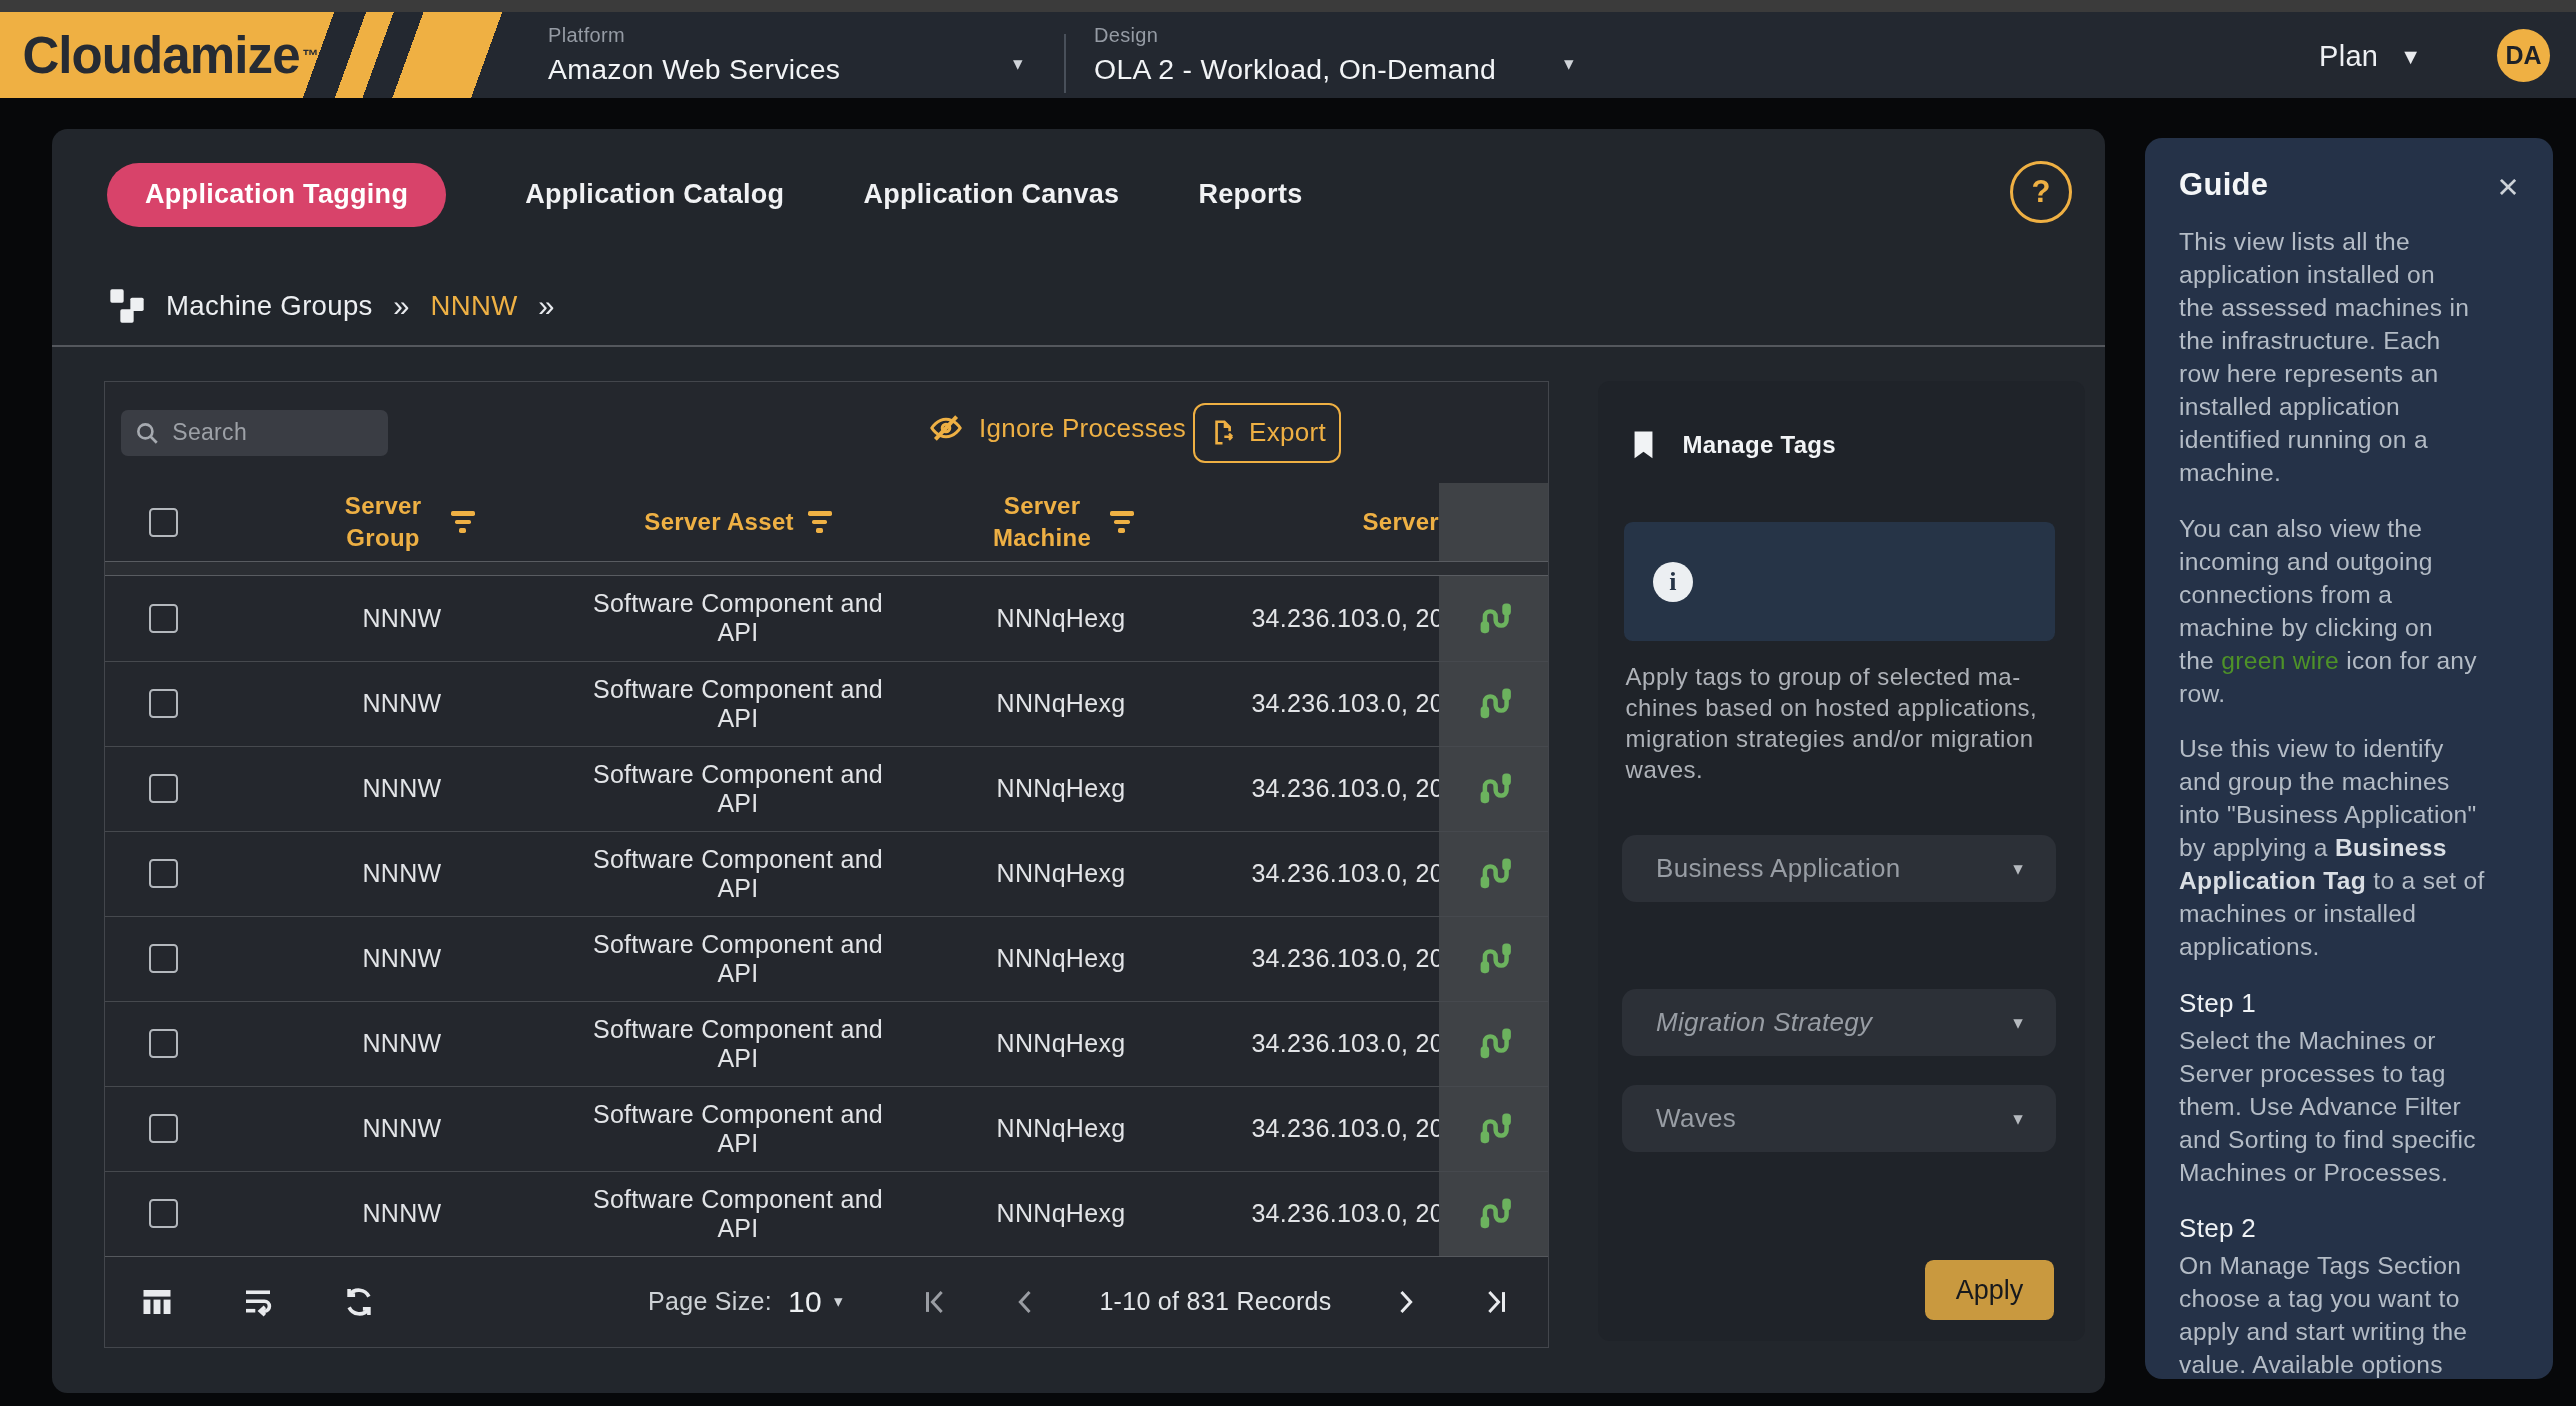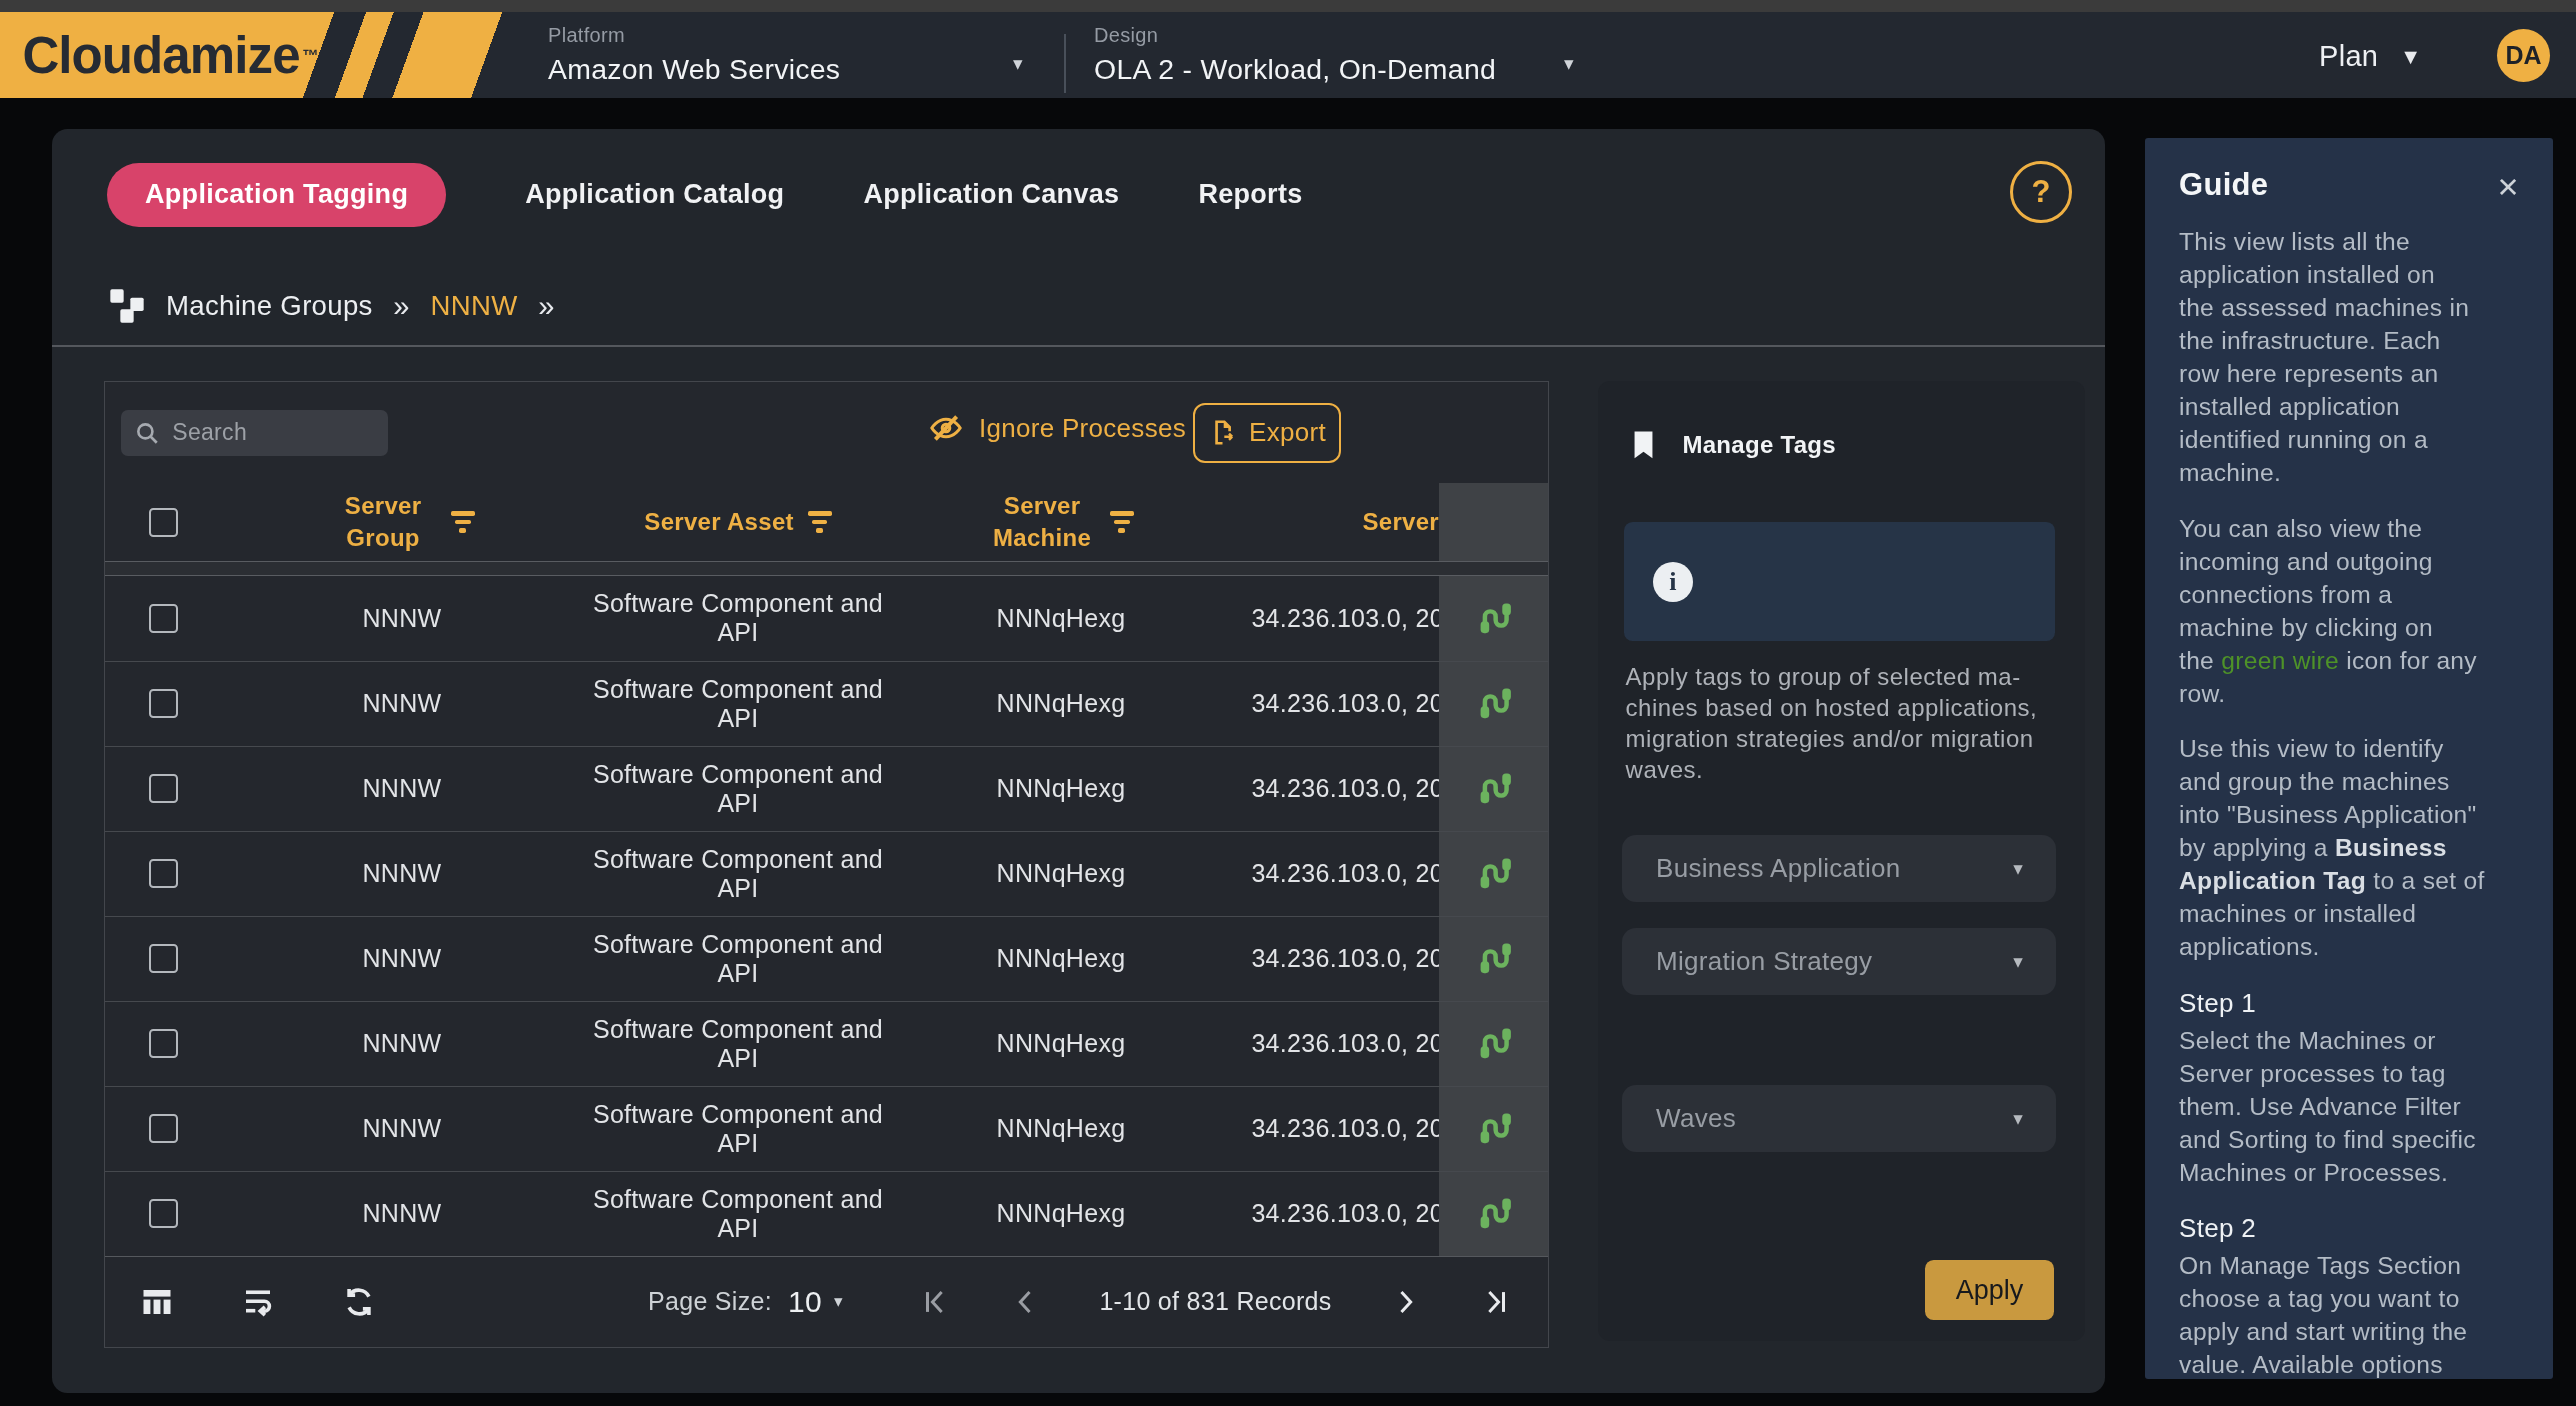--- a/index.html
+++ b/index.html
@@ -122,21 +122,21 @@
   }
   .mt-info-text { font-size:25px; line-height:35px; color:#e9ecef; width:284px; }
   .mt-desc { position:absolute; left:27.6px; top:280px; width:431px; font-size:24px; line-height:31px; color:#aeb2b8; white-space:pre-line; letter-spacing:0.5px; }
   .mt-dd { position:absolute; left:24px; width:434px; height:67px; background:#2c3037; border-radius:14px; display:flex; align-items:center; }
   .mt-dd-label { font-size:26px; color:#989da4; margin-left:34px; flex:1; }
   .mt-dd-caret { font-size:19px; color:#b6babf; margin-right:33px; }
   .mt-apply { position:absolute; left:327px; top:879px; width:129px; height:60px; background:#c9993f; border-radius:8.6px; border:none;
     font-size:27px; color:#17191d; font-family:inherit; display:flex; align-items:center; justify-content:center; }
 
   
-  .guide { position:absolute; left:2145px; top:138px; width:408px; height:1241px; background:#253248; border-radius:3px; overflow:hidden; padding:29px 29px 0 34px; }
+  .guide { position:absolute; left:2145px; top:138px; width:408px; height:1241px; background:#253248; border-radius:17px; overflow:hidden; padding:29px 29px 0 34px; }
   .g-title { font-size:31px; font-weight:700; color:#f4f6f8; line-height:36px; }
   .g-close { position:absolute; right:33px; top:36px; font-size:27.6px; color:#ced3d9; line-height:27.6px; }
   .g-p { font-size:24.6px; line-height:33px; color:#b4bcc6; white-space:pre-line; margin-top:22.4px; }
   .g-green { color:#4e9228; }
   .g-bold { font-weight:700; color:#d9dee4; }
   .g-step { font-size:26px; color:#eef1f4; line-height:34px; margin-top:22.4px; }
   .g-step + .g-p { margin-top:4px; }
 </style>
 </head>
 <body>
@@ -444,21 +444,21 @@
         <span class="mt-info-icon">i</span>
       </div>
       <div class="mt-desc">Apply tags to group of selected ma-
 chines based on hosted applications,
 migration strategies and/or migration
 waves.</div>
       <div class="mt-dd" style="top:454px;">
         <span class="mt-dd-label">Business Application</span>
         <span class="mt-dd-caret">▾</span>
       </div>
-      <div class="mt-dd" style="top:547px;">
+      <div class="mt-dd" style="top:608px;font-style:italic;">
         <span class="mt-dd-label">Migration Strategy</span>
         <span class="mt-dd-caret">▾</span>
       </div>
       <div class="mt-dd" style="top:704px;">
         <span class="mt-dd-label">Waves</span>
         <span class="mt-dd-caret">▾</span>
       </div>
       <button class="mt-apply">Apply</button>
     </div>
   </div>

